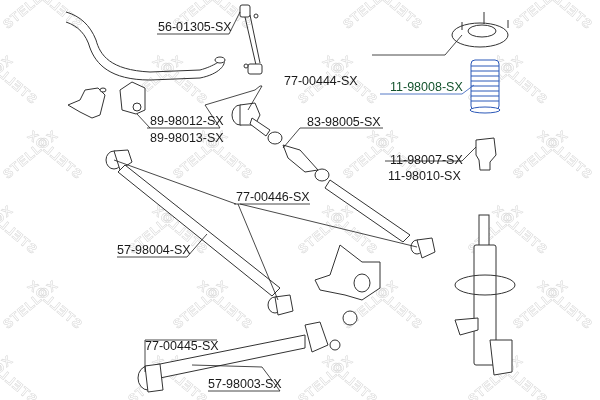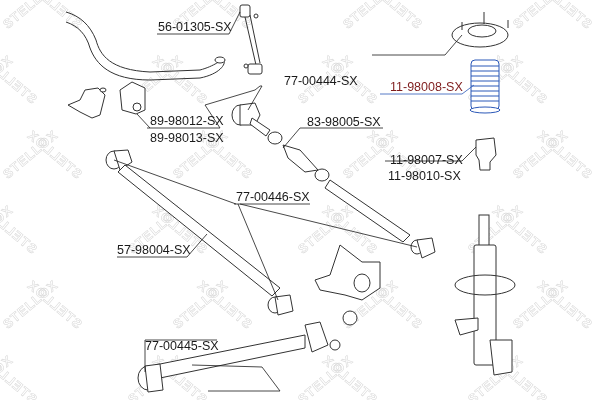--- a/index.html
+++ b/index.html
@@ -11,21 +11,21 @@
   .wm {
     position: absolute; font-family: "Liberation Sans", sans-serif; font-weight: bold;
     font-size: 13px; letter-spacing: 1px; color: transparent;
     -webkit-text-stroke: 0.6px #d9d9d9; transform-origin: left top; white-space: nowrap;
     pointer-events: none;
   }
   .lbl {
     position: absolute; font-size: 12.5px; color: #1a1a1a; white-space: nowrap;
     line-height: 14px; cursor: pointer;
   }
-  .lbl.hl { color: #7f1d1d; }
+  .lbl.hl { color: #14532d; }
 </style>
 </head>
 <body>
 
 <div id="stage">
 
   <div id="wm-layer">
       <div class="wm" style="left: 0px; top: 20px; transform: rotate(-40deg);">STELLOX</div>
       <div class="wm" style="left: 85px; top: 20px; transform: rotate(40deg) scaleX(-1);">STELLOX</div>
       <div class="wm" style="left: 170px; top: 20px; transform: rotate(-40deg);">STELLOX</div>
@@ -194,13 +194,14 @@
   <div class="lbl hl" style="left:390px;top:80px;">11-98008-SX</div>
   <div class="lbl" style="left:284px;top:74px;">77-00444-SX</div>
   <div class="lbl" style="left:150px;top:114px;">89-98012-SX</div>
   <div class="lbl" style="left:150px;top:131px;">89-98013-SX</div>
   <div class="lbl" style="left:307px;top:115px;">83-98005-SX</div>
   <div class="lbl" style="left:390px;top:153px;">11-98007-SX</div>
   <div class="lbl" style="left:388px;top:169px;">11-98010-SX</div>
   <div class="lbl" style="left:236px;top:190px;">77-00446-SX</div>
   <div class="lbl" style="left:117px;top:243px;">57-98004-SX</div>
   <div class="lbl" style="left:145px;top:326px;margin-top:13px;">77-00445-SX</div>
+  <div class="lbl" style="left:208px;top:377px;">57-98003-SX</div>
 </div>
 
 </body></html>

